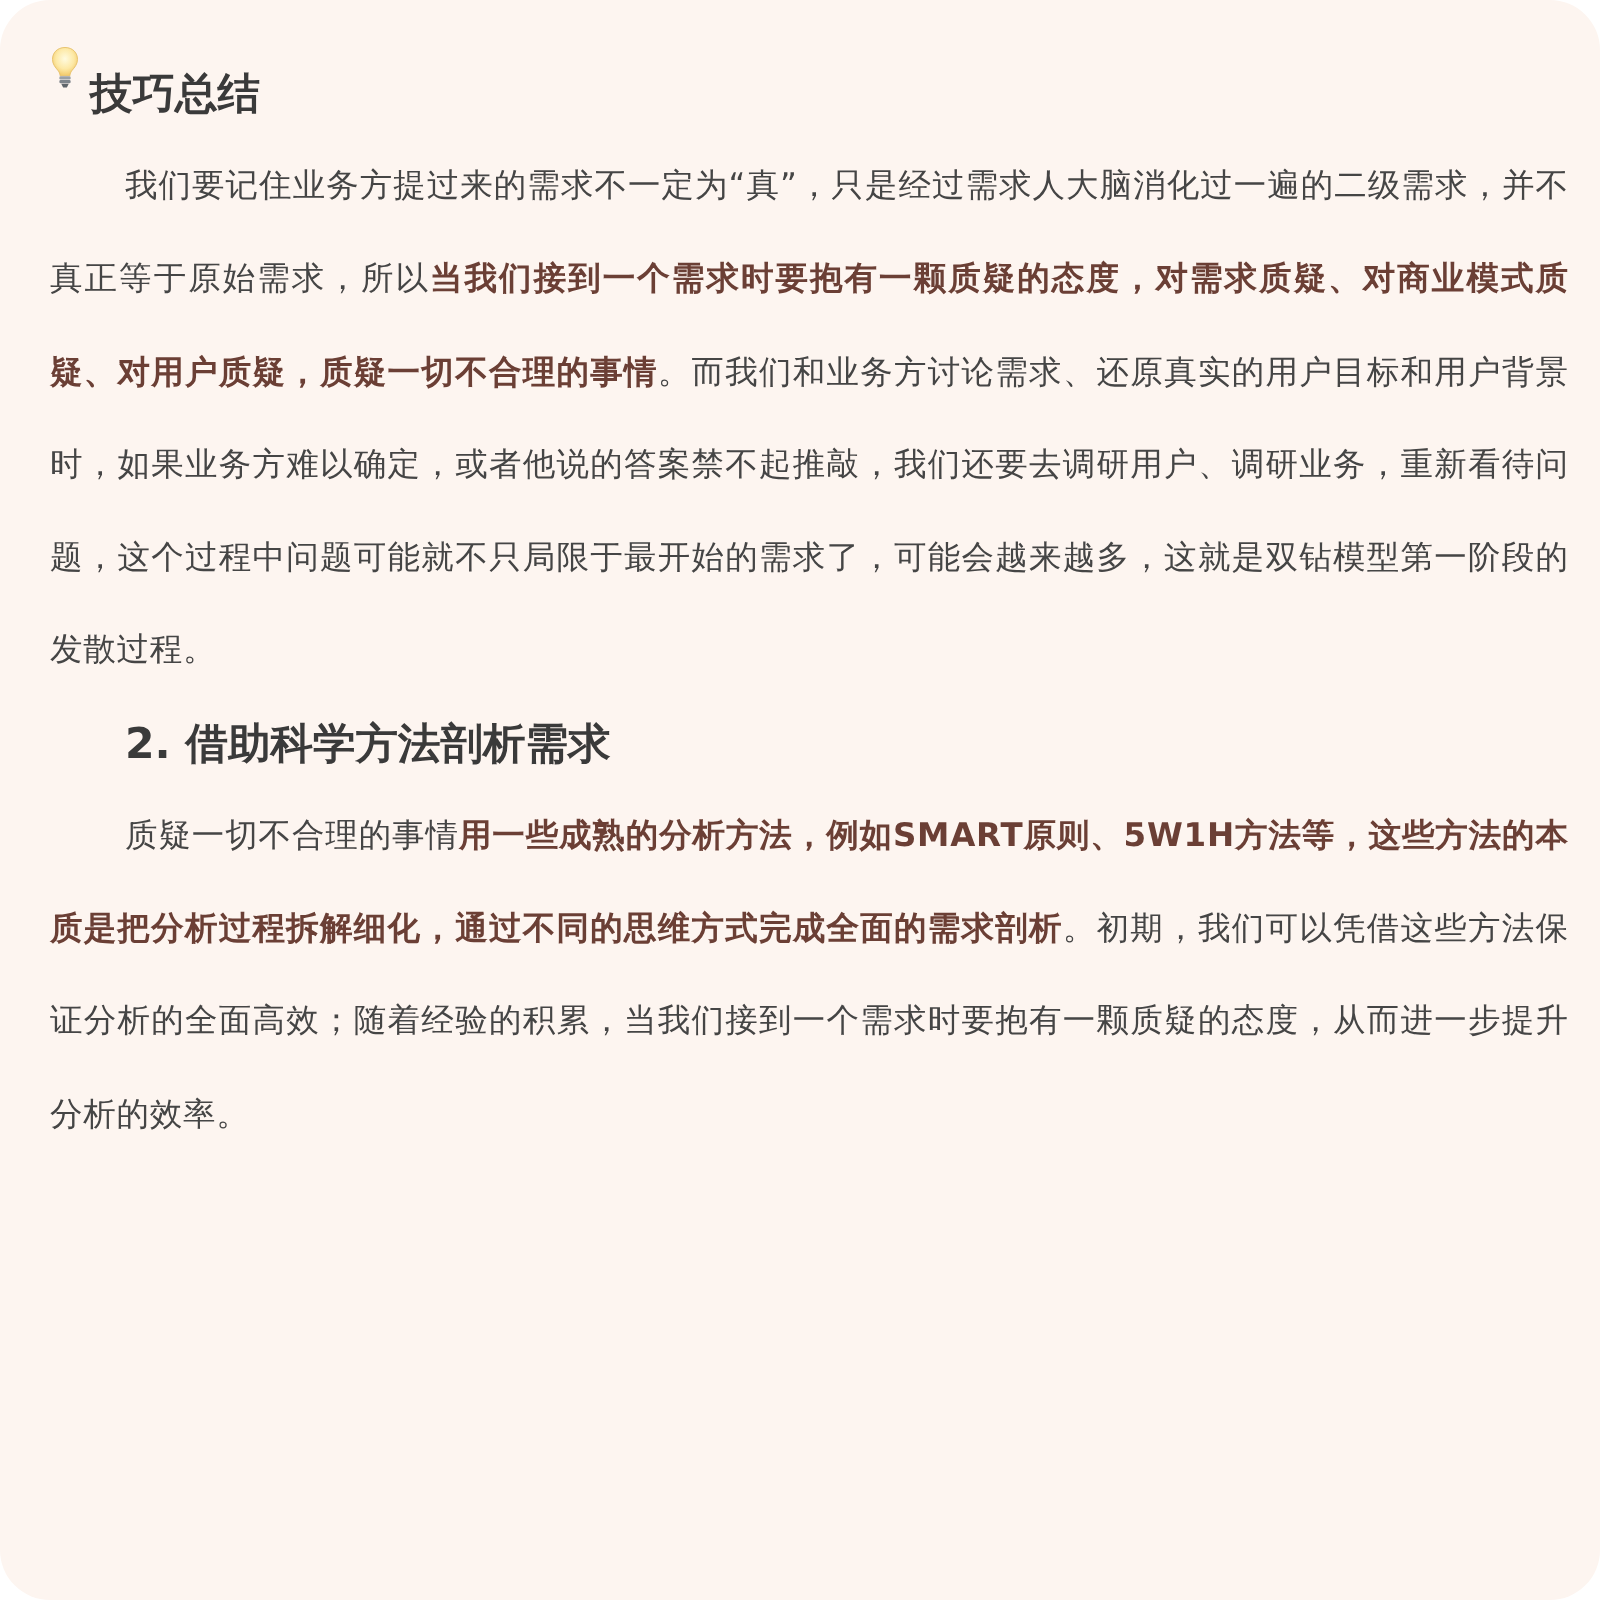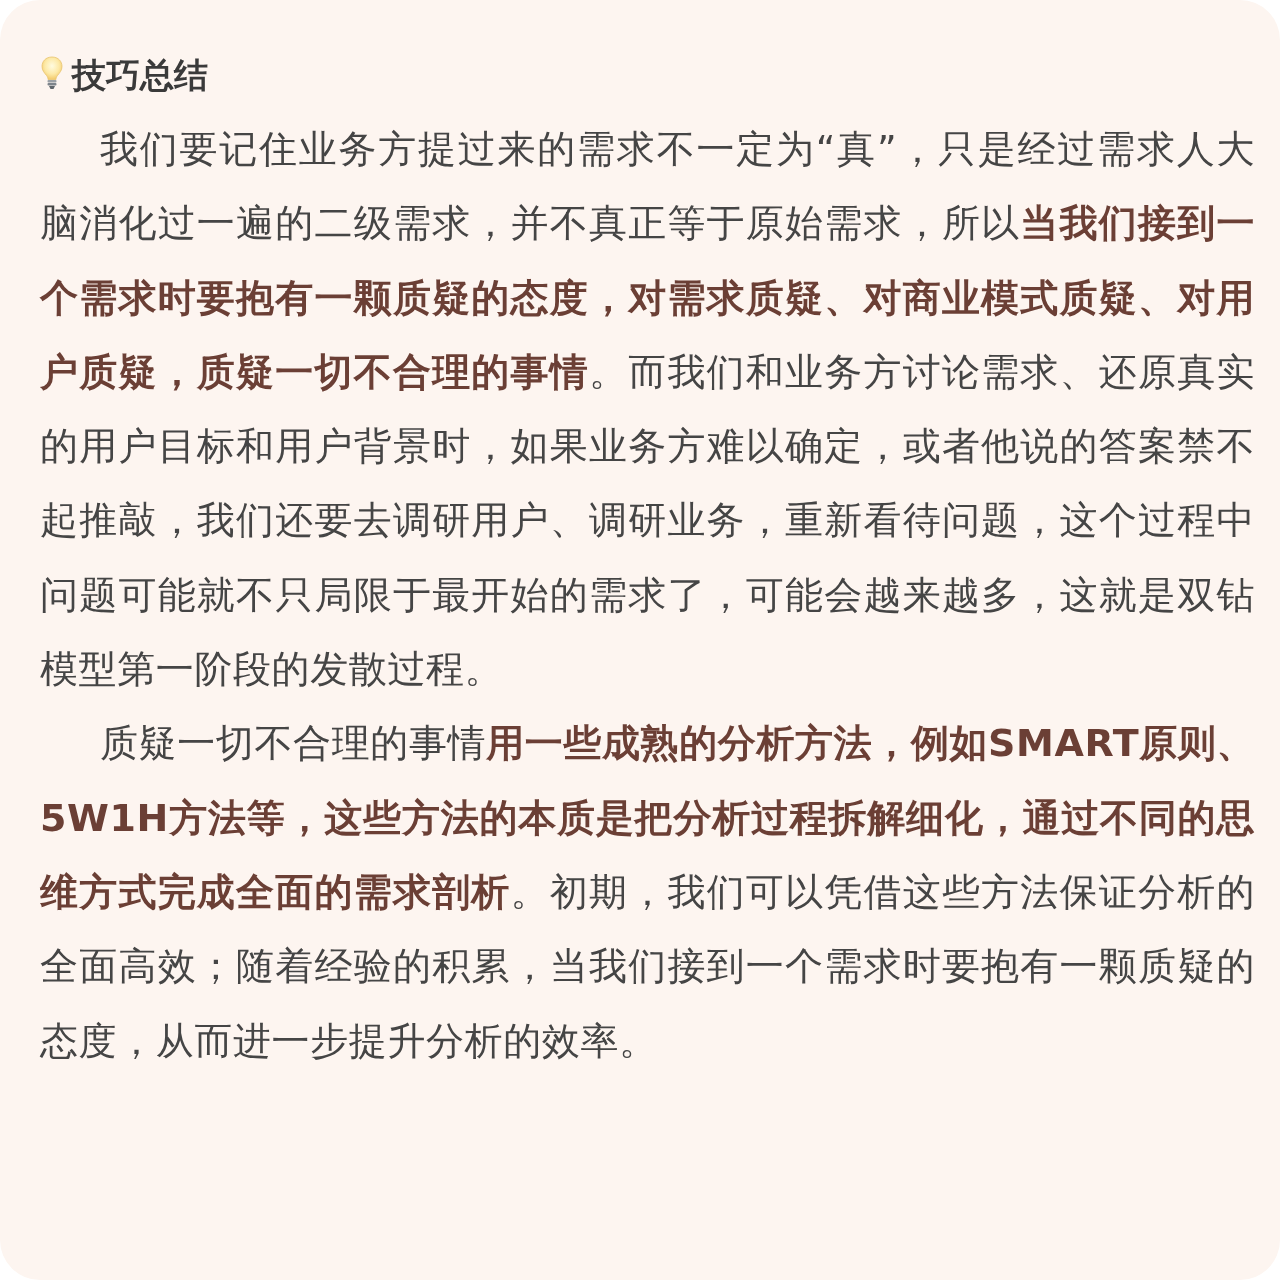--- a/index.html
+++ b/index.html
@@ -31,42 +31,41 @@
     font-family: "DejaVu Sans", "Liberation Sans", sans-serif;
     color: #454545;
   }
   .title {
     height: 74px;
     line-height: 74px;
     font-size: 34px;
     font-weight: bold;
     color: #3a3a3a;
     display: flex;
-    align-items: center;
     margin-top: -2px;
   }
   .bulb {
     display: inline-block;
     width: 24px;
     height: 36px;
     margin-right: 8px;
     position: relative;
     top: -2px;
   }
   .heading {
     height: 74px;
     line-height: 74px;
     font-size: 34px;
     font-weight: bold;
     color: #3a3a3a;
     padding-left: 60px;
     letter-spacing: 0px;
   }
   .para {
-    font-size: 38px;
+    font-size: 26px;
     line-height: 74.3px;
     text-indent: 60px;
     text-align: justify;
     letter-spacing: 0.6px;
     margin: 0;
   }
   .em {
     font-weight: bold;
     color: #6b3f35;
   }
@@ -89,16 +88,17 @@
         <path d="M12 2 C5.5 2 2 6.5 2 11.5 C2 15.5 4.5 18 6.5 20.5 C7.5 21.8 8 23 8 24.5 L16 24.5 C16 23 16.5 21.8 17.5 20.5 C19.5 18 22 15.5 22 11.5 C22 6.5 18.5 2 12 2 Z" fill="url(#bg)" stroke="#e8c470" stroke-width="0.8"></path>
         <rect x="7.5" y="25" width="9" height="2.6" rx="1" fill="#9aa0a6"></rect>
         <rect x="7.5" y="28" width="9" height="2.6" rx="1" fill="#7d848b"></rect>
         <path d="M9 31 L15 31 L13.5 34 L10.5 34 Z" fill="#5f656b"></path>
       </svg>
       <span>技巧总结</span>
     </div>
 
     <p class="para"><span>我们要记住业务方提过来的需求不一定为“真”，只是经过需求人大脑消化过一遍的二级需求，并不真正等于原始需求，所以</span><span class="em">当我们接到一个需求时要抱有一颗质疑的态度，对需求质疑、对商业模式质疑、对用户质疑，质疑一切不合理的事情</span><span>。而我们和业务方讨论需求、还原真实的用户目标和用户背景时，如果业务方难以确定，或者他说的答案禁不起推敲，我们还要去调研用户、调研业务，重新看待问题，这个过程中问题可能就不只局限于最开始的需求了，可能会越来越多，这就是双钻模型第一阶段的发散过程。</span></p>
 
+    <div class="heading">2. 借助科学方法剖析需求</div>
     <p class="para"><span>质疑一切不合理的事情</span><span class="em">用一些成熟的分析方法，例如SMART原则、5W1H方法等，这些方法的本质是把分析过程拆解细化，通过不同的思维方式完成全面的需求剖析</span><span>。初期，我们可以凭借这些方法保证分析的全面高效；随着经验的积累，当我们接到一个需求时要抱有一颗质疑的态度，从而进一步提升分析的效率。</span></p>
 
   </div>
 </div>
 
 </body></html>

